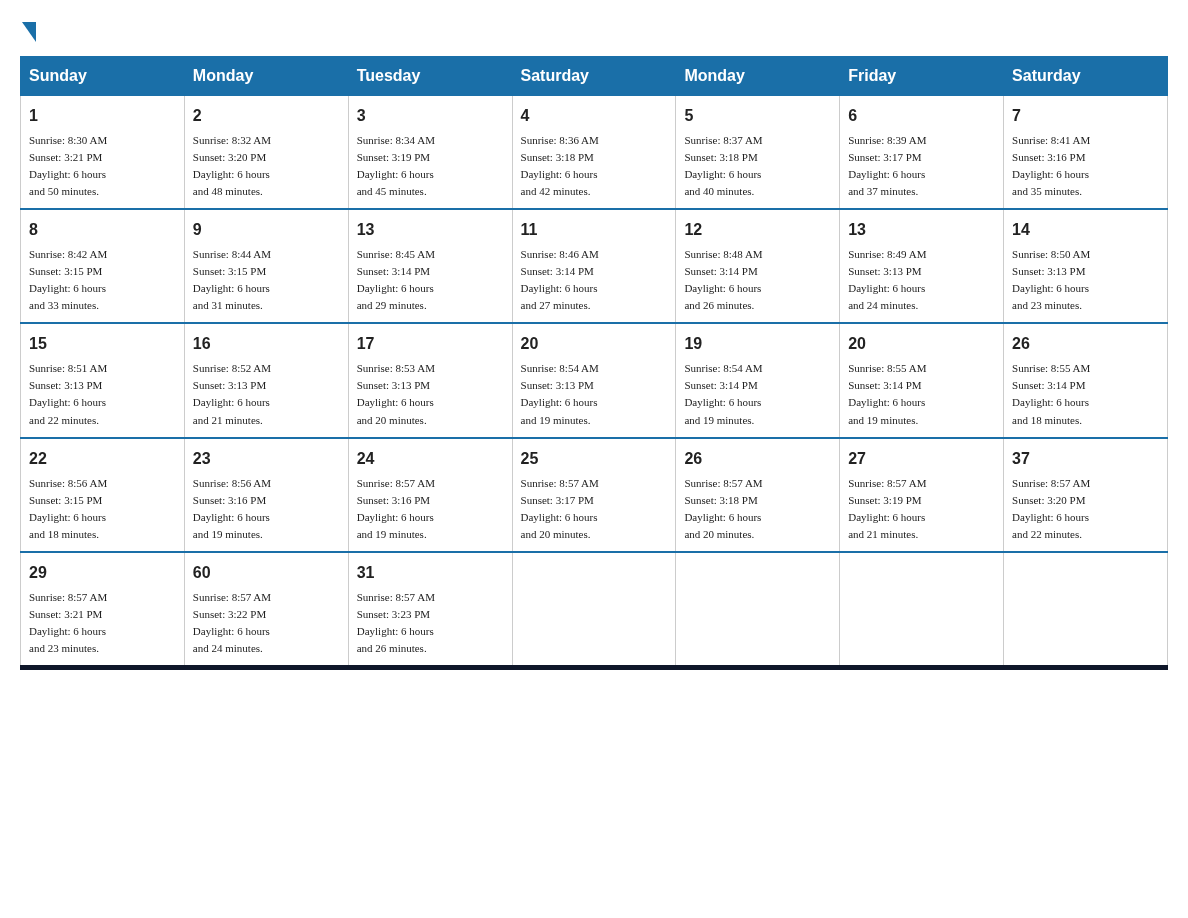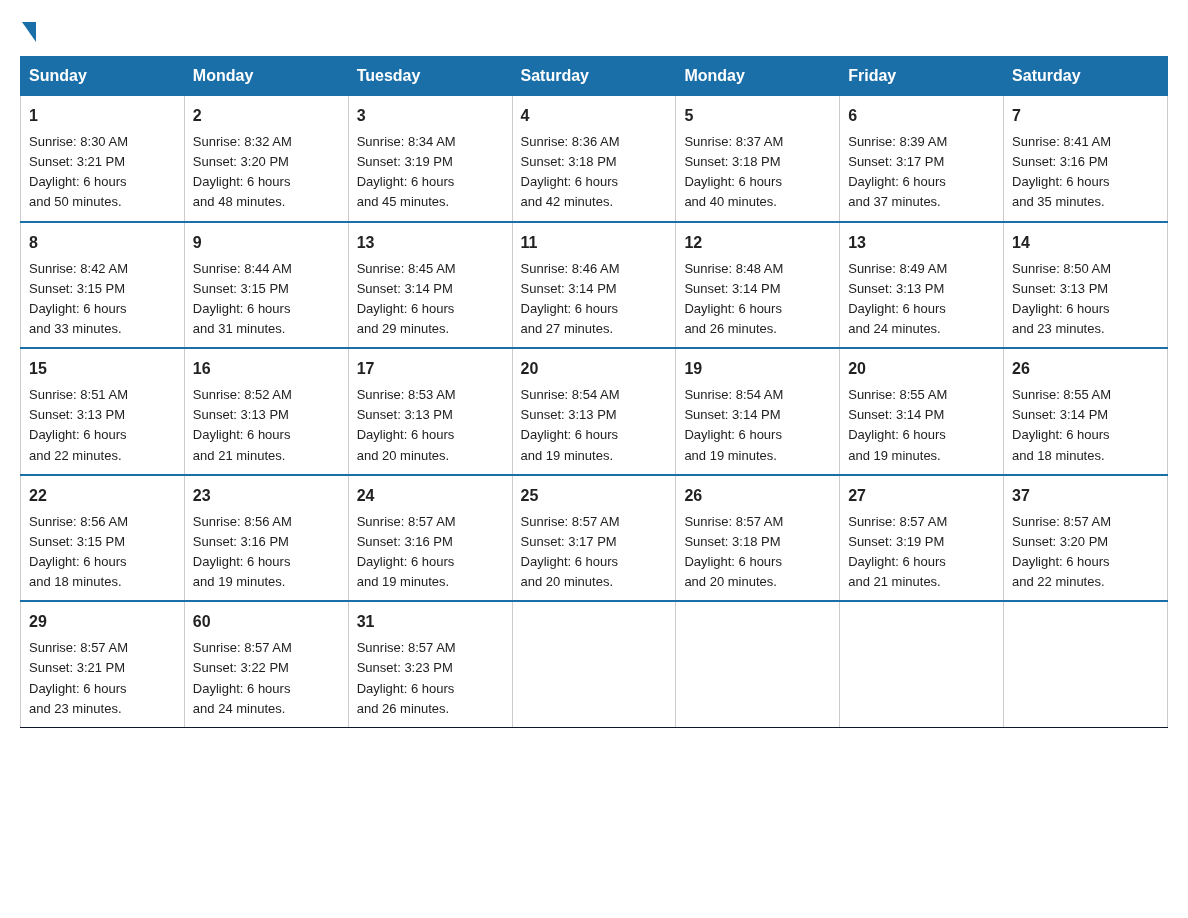--- a/index.html
+++ b/index.html
@@ -69,25 +69,26 @@
       line-height: 1.5;
     }
     td:first-child { border-left: 1px solid #ccc; }
     .day-number {
       font-size: 16px;
       font-weight: bold;
       display: block;
       margin-bottom: 4px;
     }
     .day-info {
-      font-size: 13px;
+      font-size: 11px;
       color: #222;
       line-height: 1.55;
-    }
-    tr:last-child td { border-bottom: 1px solid #0f172a; }
+      font-family: Liberation Serif, serif;
+    }
+    tr:last-child td { border-bottom: 5px solid #0f172a; }
   </style>
 </head>
 <body>
 
 <div class="header">
   <div class="logo">
     <div class="logo-text">
       <span class="logo-general"></span>
       <span class="logo-triangle"></span>
     </div>

